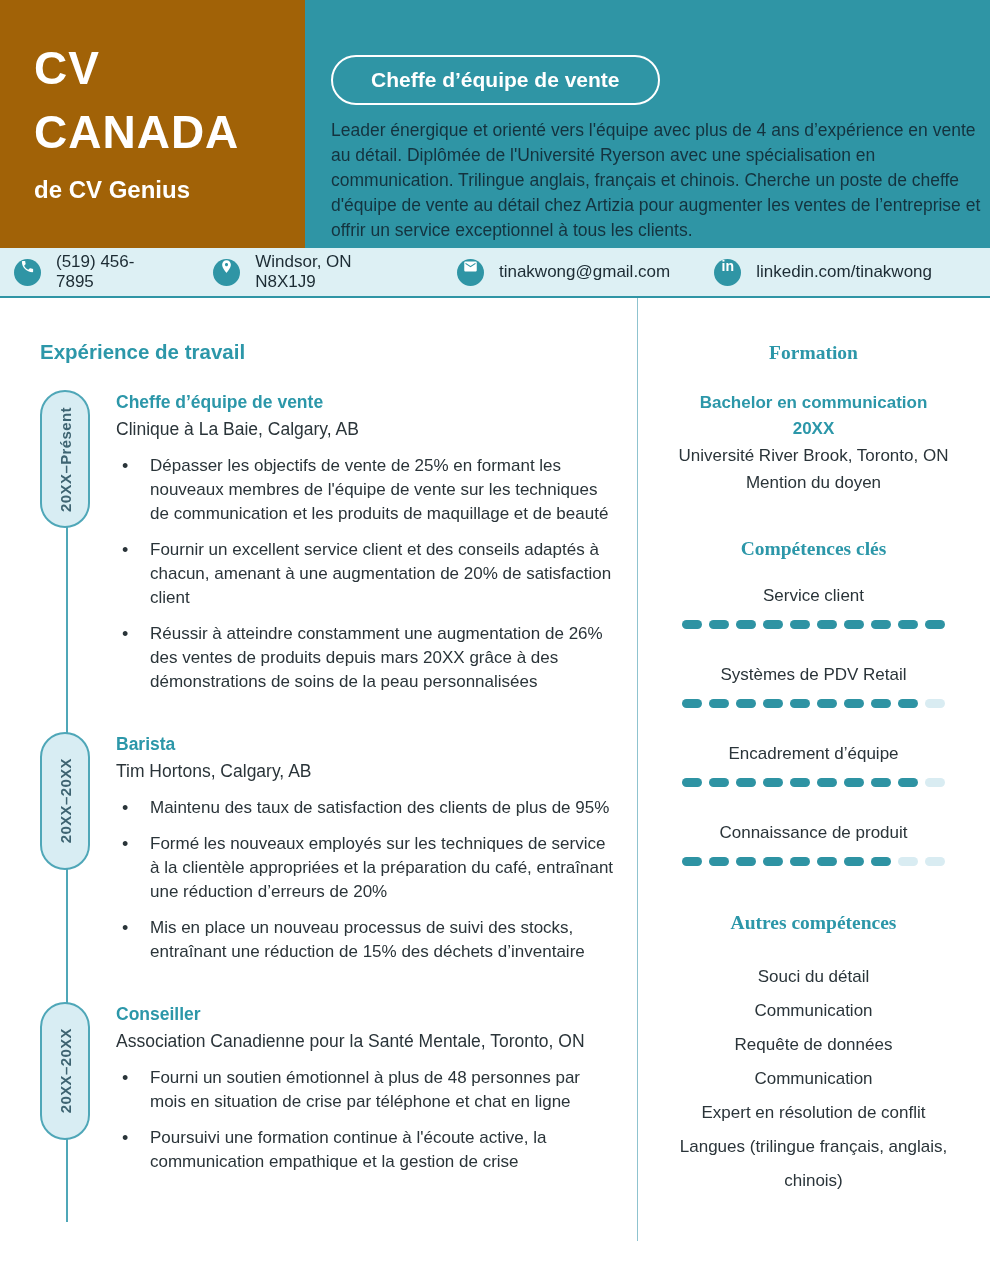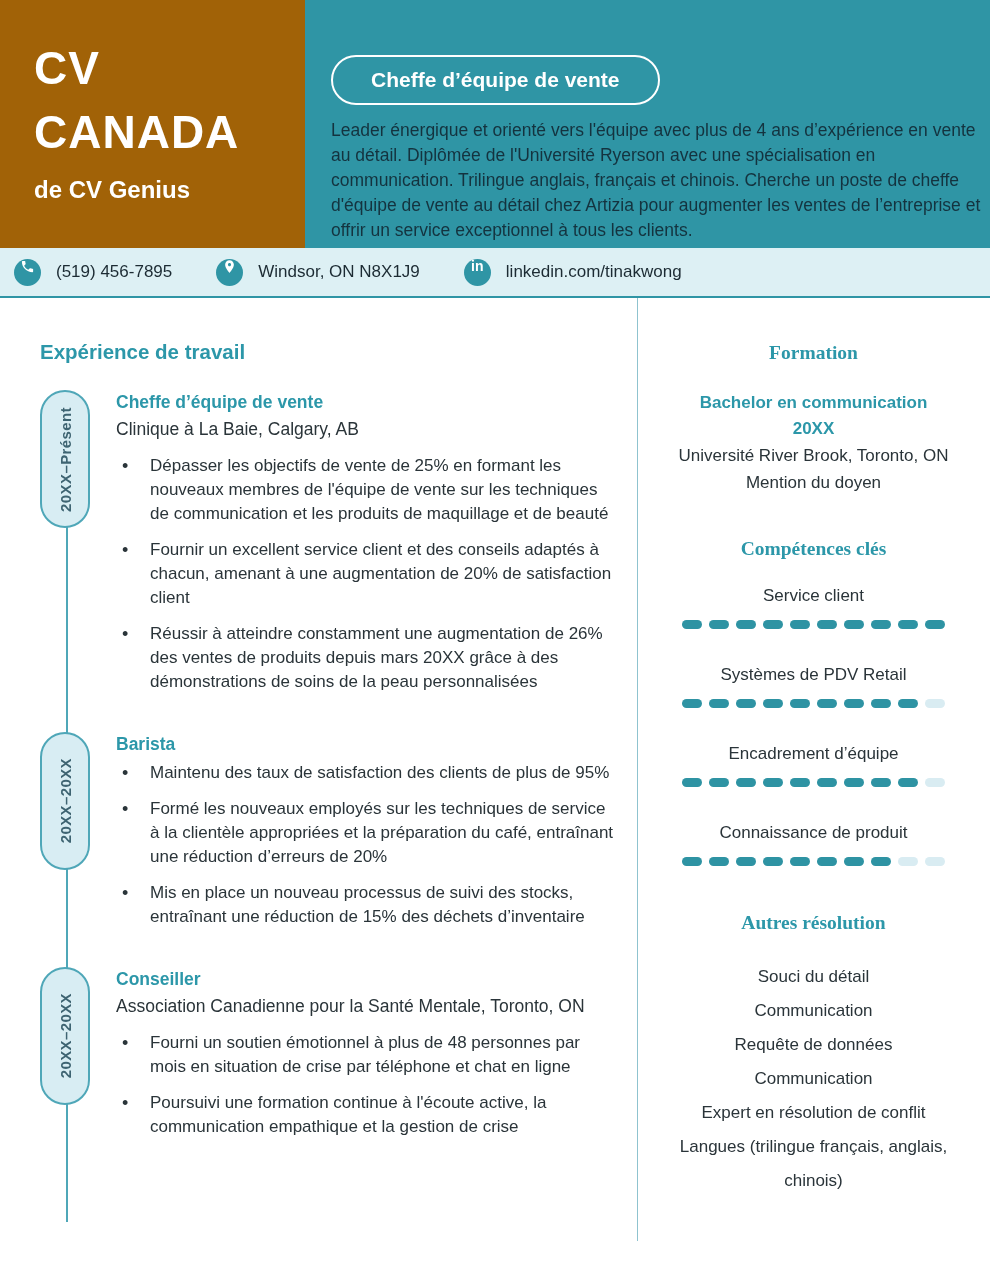--- a/index.html
+++ b/index.html
@@ -104,20 +104,28 @@
     <div class="contact-item">
       <span class="cicon">
         <svg width="15" height="15" viewBox="0 0 24 24">
             <path fill="#ffffff" d="M12 2C8.13 2 5 5.13 5 9c0 5.25 7 13 7 13s7-7.75 7-13c0-3.87-3.13-7-7-7zm0 9.5c-1.38 0-2.5-1.12-2.5-2.5s1.12-2.5 2.5-2.5 2.5 1.12 2.5 2.5-1.12 2.5-2.5 2.5z"></path>
           </svg>
       </span>
       <span class="contact-text">Windsor, ON N8X1J9</span>
     </div>
     <div class="contact-item">
       <span class="cicon">
+        <svg width="15" height="15" viewBox="0 0 24 24">
+            <path fill="#ffffff" d="M20 4H4c-1.1 0-2 .9-2 2v12c0 1.1.9 2 2 2h16c1.1 0 2-.9 2-2V6c0-1.1-.9-2-2-2zm0 4l-8 5-8-5V6l8 5 8-5v2z"></path>
+          </svg>
+      </span>
+      <span class="contact-text">tinakwong@gmail.com</span>
+    </div>
+    <div class="contact-item">
+      <span class="cicon">
           <span class="in-glyph">in</span>
         </span>
       <span class="contact-text">linkedin.com/tinakwong</span>
     </div>
   </div>
 
   <main class="columns">
     <div class="col-divider"></div>
 
     <section class="left-col">
@@ -143,20 +151,21 @@
         </article>
 
         <article class="job">
           <div class="job-timeline">
             <div class="date-pill">
               <span>20XX–20XX</span>
             </div>
           </div>
           <div class="job-content">
             <h3 class="job-title">Barista</h3>
+            <p class="job-company">Tim Hortons, Calgary, AB</p>
             <ul class="job-bullets">
               <li>Maintenu des taux de satisfaction des clients de plus de 95%</li>
               <li>Formé les nouveaux employés sur les techniques de service à la clientèle appropriées et la préparation du café, entraînant une réduction d’erreurs de 20%</li>
               <li>Mis en place un nouveau processus de suivi des stocks, entraînant une réduction de 15% des déchets d’inventaire</li>
             </ul>
           </div>
         </article>
 
         <article class="job">
           <div class="job-timeline">
@@ -246,21 +255,21 @@
               <span class="dash filled"></span>
               <span class="dash filled"></span>
               <span class="dash filled"></span>
               <span class="dash empty"></span>
               <span class="dash empty"></span>
             </div>
         </div>
       </section>
 
       <section class="other-block">
-        <h2 class="r-heading">Autres résolution</h2>
+        <h2 class="r-heading">Autres compétences</h2>
         <ul class="other-list">
           <li>Souci du détail</li>
           <li>Communication</li>
           <li>Requête de données</li>
           <li>Communication</li>
           <li>Expert en résolution de conflit</li>
           <li>Langues (trilingue français, anglais, chinois)</li>
         </ul>
       </section>
 

